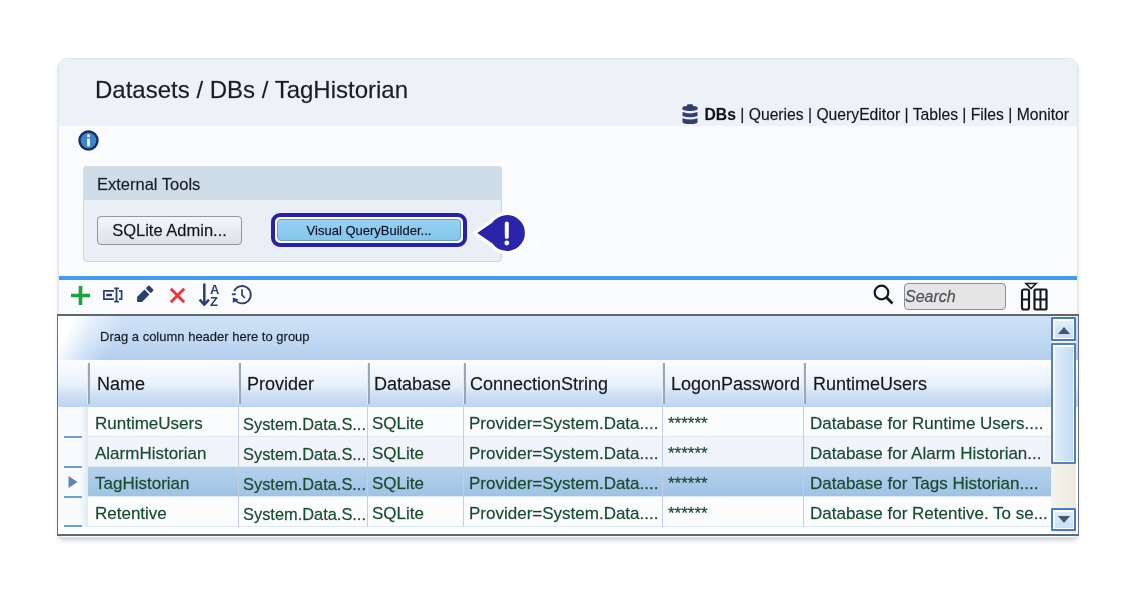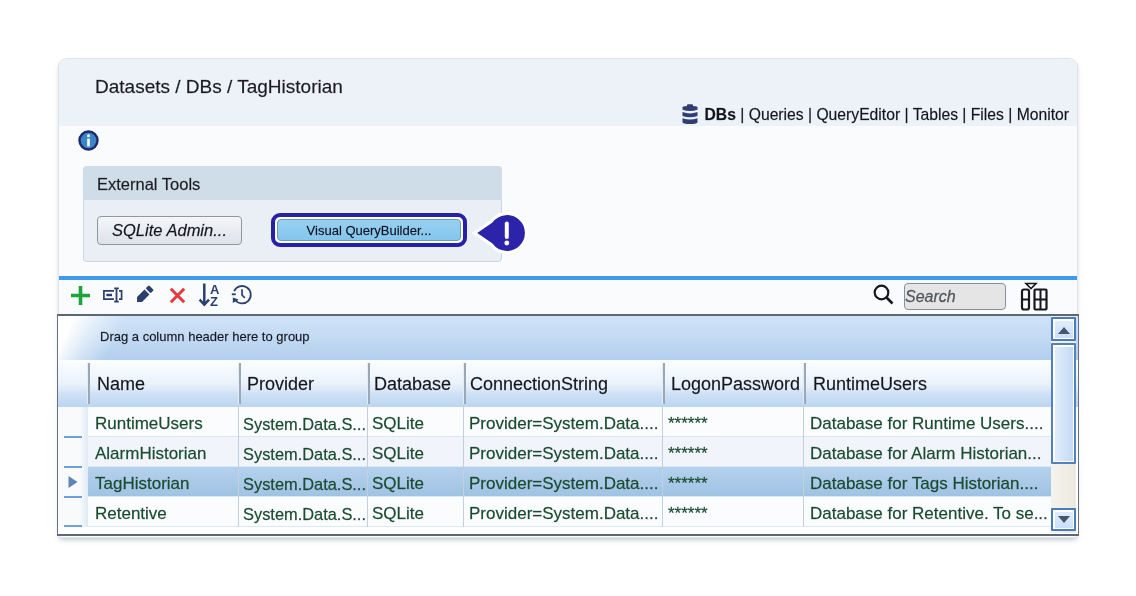--- a/index.html
+++ b/index.html
@@ -1,29 +1,29 @@
 <!DOCTYPE html>
 <html><head>
 <meta charset="utf-8">
 <style>
   html,body{margin:0;padding:0;}
   body{width:1136px;height:596px;background:#ffffff;font-family:"Liberation Sans",sans-serif;position:relative;overflow:hidden;-webkit-text-stroke:0.3px rgba(25,28,35,.55);}
   .abs{position:absolute;}
   .panel{left:59px;top:59px;width:1018px;height:478px;background:#fafbfd;border-radius:8px 8px 3px 3px;
          box-shadow:0 0 0 1px #e0e4ea, 0 3px 5px rgba(125,135,150,.45);}
   .titleband{left:59px;top:59px;width:1018px;height:67px;background:#edf1f8;border-radius:8px 8px 0 0;}
-  .title{left:95px;top:76px;font-size:19px;color:#1b1b20;}
+  .title{left:95px;top:76px;font-size:24px;color:#1b1b20;}
   .menu{top:104px;right:67px;font-size:15.7px;color:#121419;}
   .menu b{font-weight:bold;}
   .extbox{left:83px;top:166px;width:417px;height:94px;background:#e9eff5;border:1px solid #ccd6e0;border-radius:4px;}
   .exthead{left:83px;top:166px;width:419px;height:34px;background:#cfdde9;border-radius:4px 4px 0 0;}
   .extlabel{left:97px;top:175px;font-size:16.5px;color:#1b1b20;}
   .btn1{left:97px;top:216px;width:145px;height:29px;border:1px solid #8f97a1;border-radius:4px;
         background:linear-gradient(#f4f6f9,#dde2e9);font-size:16.5px;color:#14141a;
-        display:flex;align-items:center;justify-content:center;box-sizing:border-box;font-style:italic;}
+        display:flex;align-items:center;justify-content:center;box-sizing:border-box;}
   .btn2o{left:271px;top:213px;width:196px;height:34px;border:4px solid #2621a7;border-radius:9px;background:#ffffff;box-sizing:border-box;padding:2px;}
   .btn2i{width:100%;height:100%;background:linear-gradient(#97d1f2,#84c6ec);border:1px solid #6b9dbd;border-radius:4px;box-sizing:border-box;
          display:flex;align-items:center;justify-content:center;font-size:13px;color:#0e0e20;}
   .blueline{left:59px;top:276px;width:1018px;height:3.5px;background:#3f9bef;}
   .searchbox{left:904px;top:283px;width:102px;height:27px;border:1px solid #84909c;border-radius:4px;background:#e5e5e5;box-sizing:border-box;
              display:flex;align-items:center;}
   .searchtxt{font-style:italic;font-size:16px;color:#565b63;padding-left:0px;}
   
   .grid{left:57px;top:314px;width:1022px;height:222px;border:1px solid #67727e;border-top:2px solid #5d6872;border-bottom:2px solid #5d6872;box-sizing:border-box;background:#fff;}
   .gband{left:58px;top:316px;width:1020px;height:44px;background:linear-gradient(115deg,#ffffff 14px,rgba(255,255,255,.45) 36px,rgba(255,255,255,0) 62px),linear-gradient(#cfe2f7,#c3daf3 50%,#b1cfee);}

